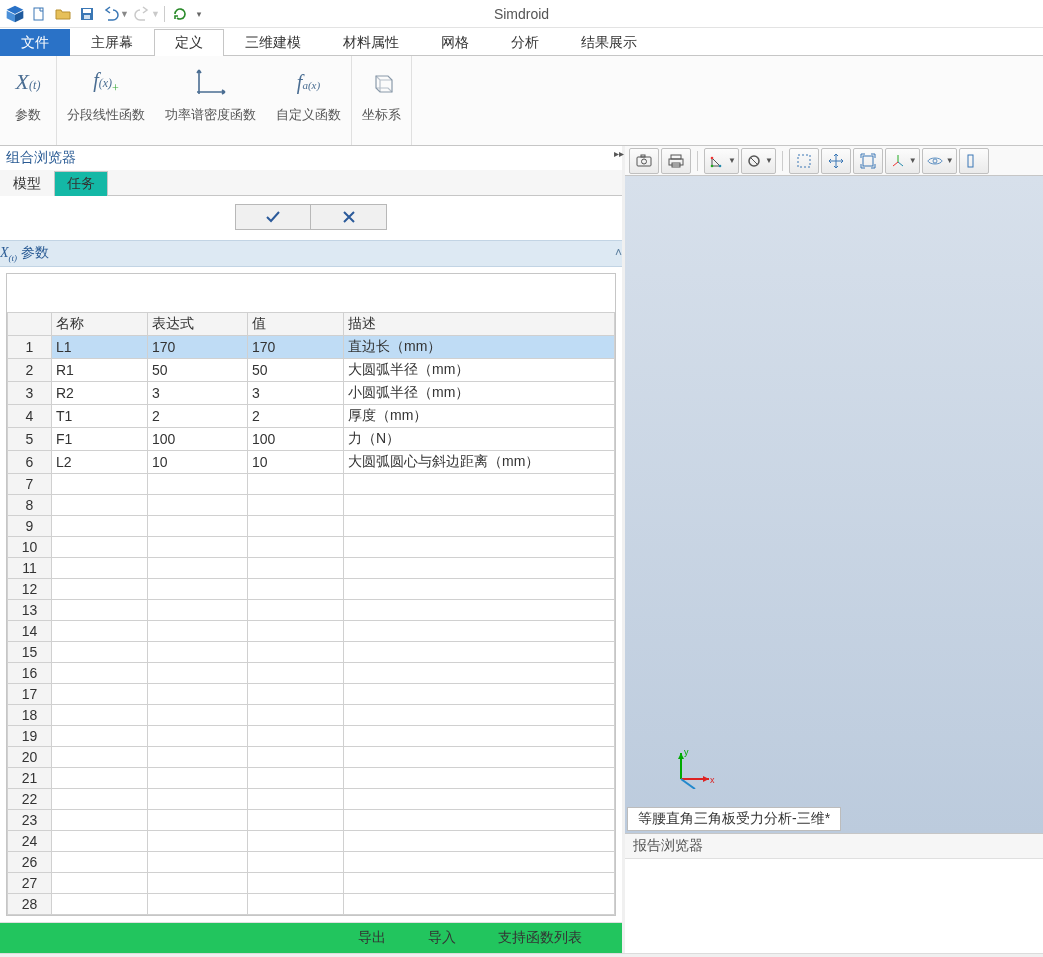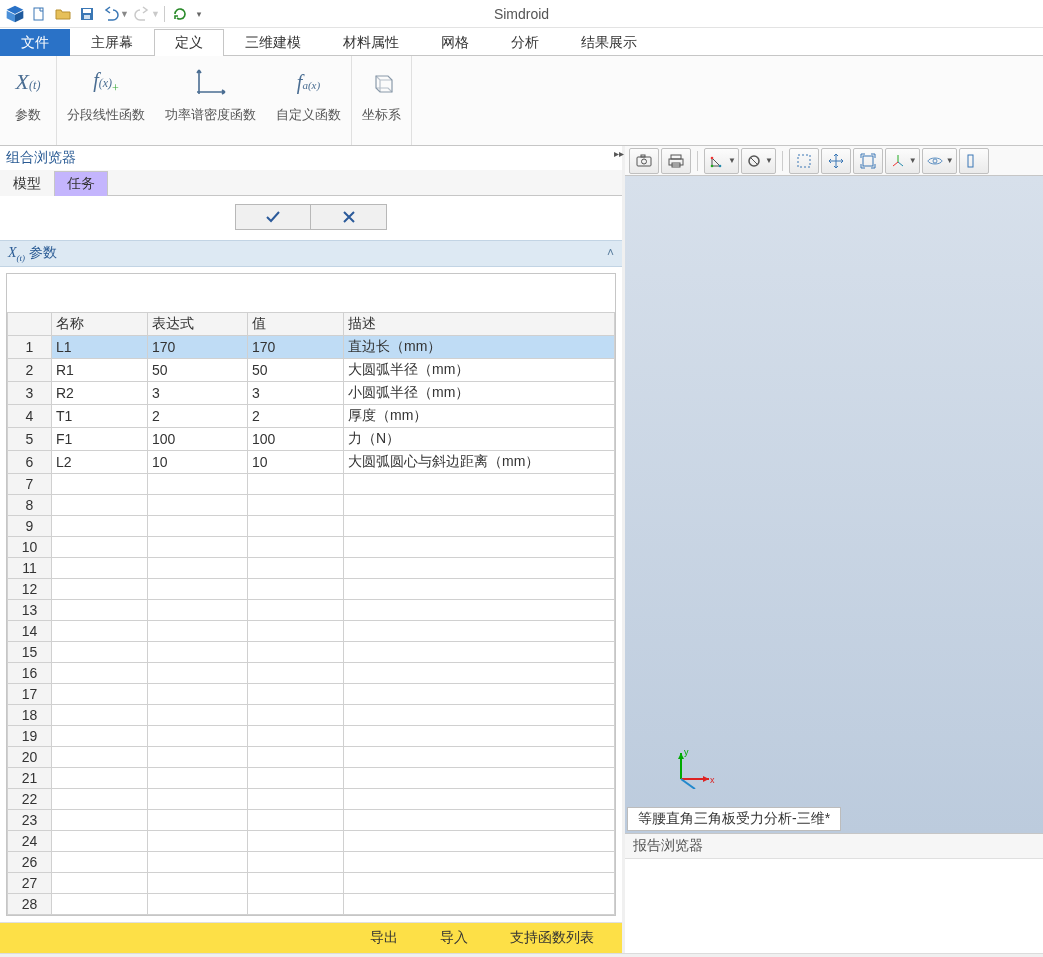--- a/index.html
+++ b/index.html
@@ -70,32 +70,32 @@
     padding:3px 6px; color:#2a5b94; font-size:14px;
     background:#fff;
   }
   .collapse-arrow {
     position:absolute; right:-2px; top:2px; color:#555; font-size:10px; cursor:pointer;
   }
 
   .panel-tabs { display:flex; background:#f6f6f6; border-bottom:1px solid #c6c6c6;}
   .panel-tab { padding:3px 12px; font-size:14px; cursor:pointer;
    border:1px solid transparent; border-bottom:none; position:relative; top:1px; background:#f6f6f6;}
-  .panel-tab.active { background:#c4b5fd; border-color:#c6c6c6; }
+  .panel-tab.active { background:#14b8a6; border-color:#c6c6c6; }
 
   .accept-cancel { display:flex; justify-content:center; padding:8px 0 10px 0; background:#fff;}
   .ac-btn {
     width:76px; height:26px; display:flex; align-items:center; justify-content:center;
     border:1px solid #b8b8b8; background:#f0f0f0; cursor:pointer; color:#2b5a9a;
   }
   .ac-btn + .ac-btn { border-left:none;}
   .ac-btn svg { stroke:#2b5a9a; }
 
   .section-header {
-    background:#dde9f3; color:#2a5b94; padding:3px 8px; font-size:14px;
+    background:#dde9f3; color:#2a5b94; padding:3px 0; font-size:14px;
     display:flex; justify-content:space-between; align-items:center;
     border-top:1px solid #c2d4e4; border-bottom:1px solid #c2d4e4;
   }
   .section-header .chev { color:#5a7e9e; cursor:pointer; font-size:12px;}
   .xt-ico { font-style:italic; font-family:Georgia,serif; margin-right:4px; color:#2a5b94;}
   .xt-ico sub{ font-size:9px;}
 
   .table-wrap { flex:1; overflow:auto; border:1px solid #c6c6c6; margin:6px; background:#fff; position:relative;}
   table.grid { border-collapse:collapse; width:100%; table-layout:fixed;margin-top:38px; }
   table.grid th, table.grid td {
@@ -106,21 +106,21 @@
   table.grid tr td.rownum { background:#f4f4f4; text-align:center; color:#333; width:44px;}
   table.grid th.rownum { width:44px;}
   table.grid tr.selected td:not(.rownum){ background:#bfdcf5;}
   .col-name { width:96px;}
   .col-expr { width:100px;}
   .col-val { width:96px;}
   .col-desc { }
 
   .bottom-links {
     display:flex; justify-content:flex-end; gap:42px;
-    padding:6px 28px; font-size:14px; color:#333; background:#fde047;
+    padding:6px 40px; font-size:14px; color:#333; background:#22c55e;
     border-top:1px solid #e0e0e0;
   }
   .bottom-links span { cursor:pointer;}
 
   
   .right-panel { flex:1; display:flex; flex-direction:column;}
   .viewport-toolbar {
     height:30px; display:flex; align-items:center; gap:2px; padding:2px 4px;
     border-bottom:1px solid #c6c6c6; background:#f9f9f9;
   }

